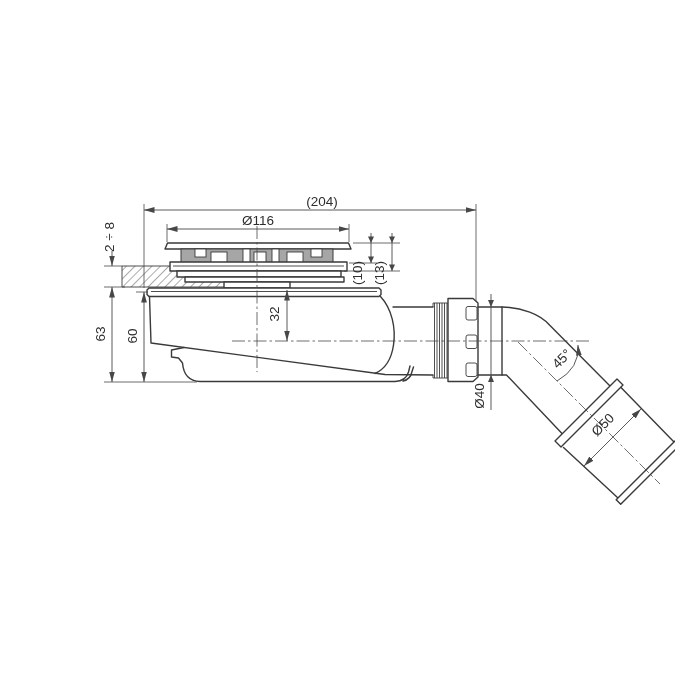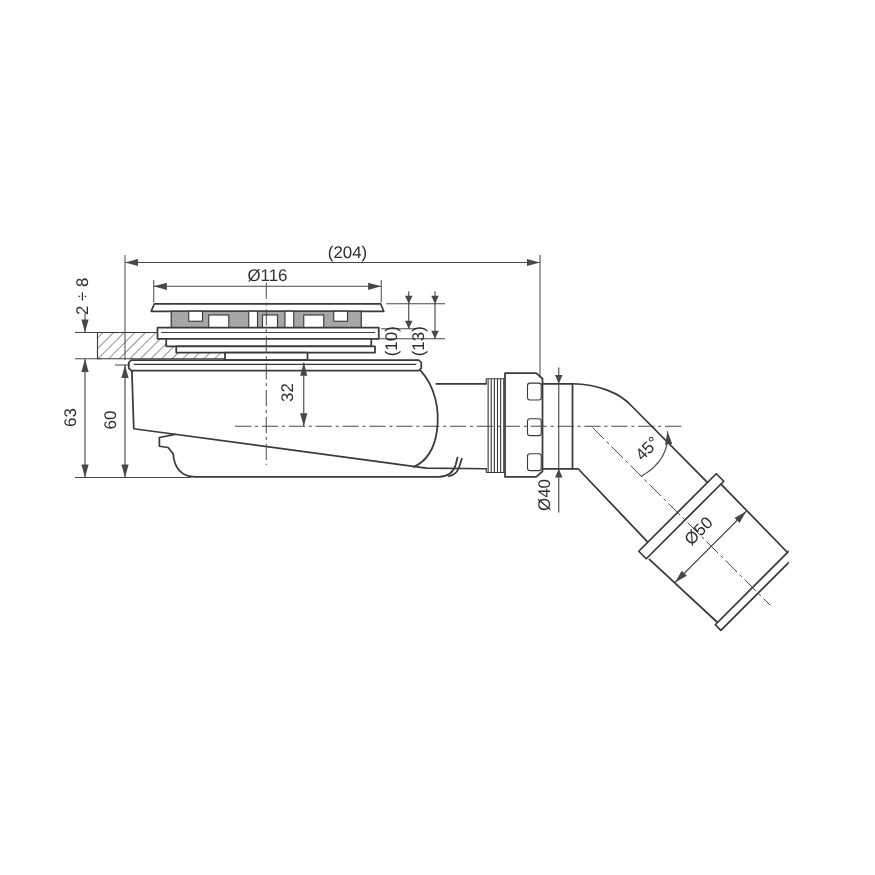--- a/index.html
+++ b/index.html
@@ -1,17 +1,17 @@
 <!DOCTYPE html>
 <html><head>
 <meta charset="utf-8">
 <style>
   html,body{margin:0;padding:0;background:#ffffff;}
   .stage{position:relative;width:631px;height:700px;background:#ffffff;overflow:hidden;
-         font-family:"Liberation Sans", sans-serif;}
+         font-family:"Liberation Sans", sans-serif;padding-left:44px;}
   svg{display:block}
   .out{stroke:#3a3a3a;stroke-width:1.4;fill:none;stroke-linejoin:round;stroke-linecap:round;}
   .outf{stroke:#3a3a3a;stroke-width:1.4;fill:#ffffff;stroke-linejoin:round;}
   .thin{stroke:#3a3a3a;stroke-width:0.9;fill:none;}
   .gray{stroke:#3a3a3a;stroke-width:1;fill:#a6a6a6;}
   .cut{stroke:#3a3a3a;stroke-width:0.9;fill:#ffffff;}
   .dim{stroke:#474747;stroke-width:0.9;fill:none;}
   .ext{stroke:#474747;stroke-width:0.8;fill:none;}
   .cl{stroke:#4a4a4a;stroke-width:0.8;fill:none;stroke-dasharray:13 3 2.5 3;}
   .arrow{fill:#474747;stroke:none;}

